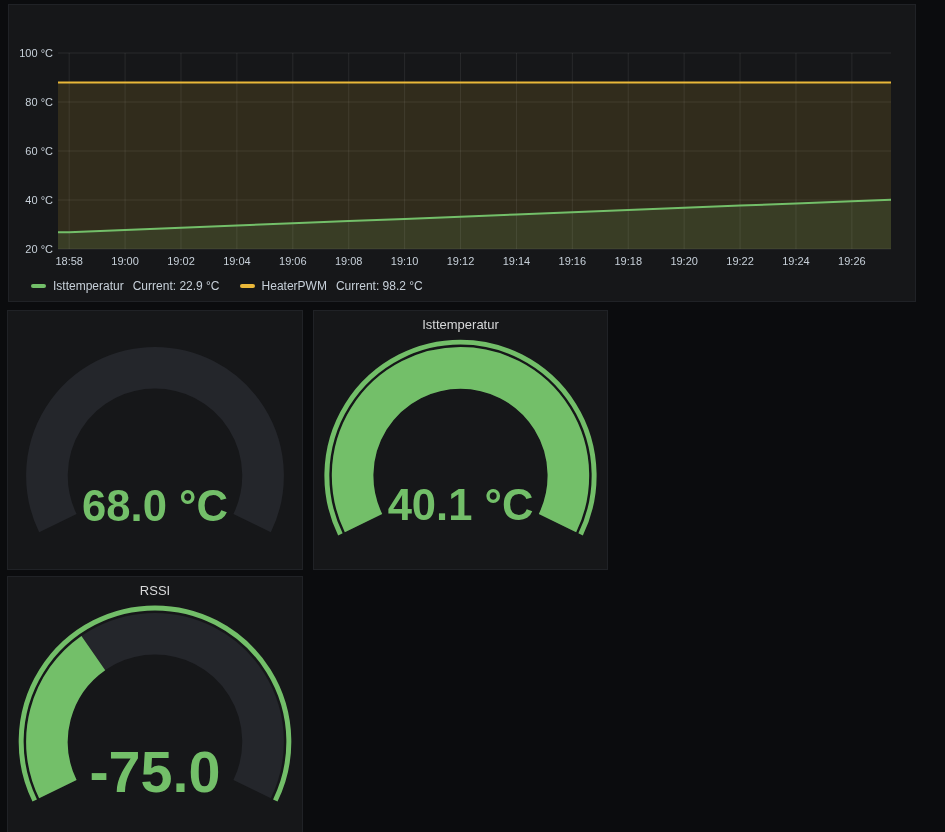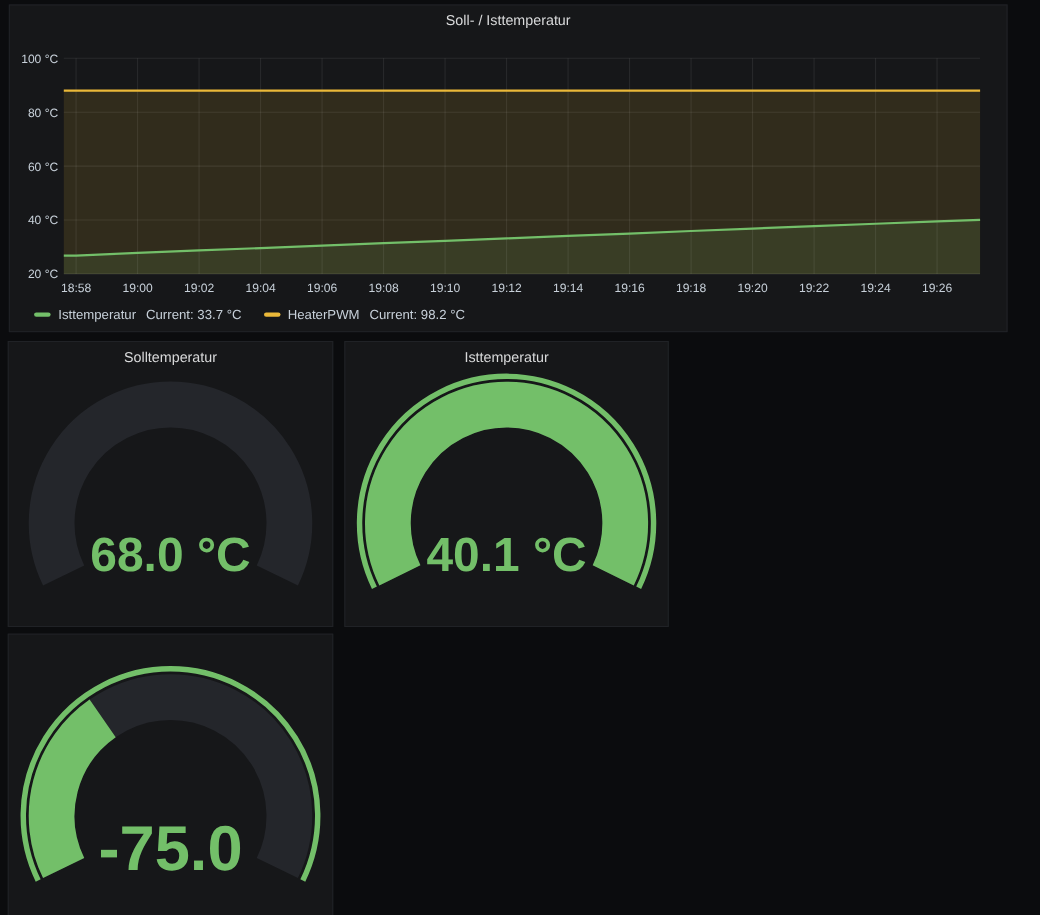--- a/index.html
+++ b/index.html
@@ -35,21 +35,20 @@
   .legend-swatch{width:15px;height:4px;border-radius:2px;display:inline-block;}
   .legend-name{cursor:pointer;}
   .legend-current{margin-left:2px;}
 </style>
 </head>
 <body>
 
 <div>
 
   <section class="panel" id="panel-ts">
-    <div class="panel-title">Soll- / Isttemperatur</div>
     <svg class="chart-svg" id="ts-svg" viewBox="0 0 906 296" preserveAspectRatio="none">
         <polygon points="49.0,77.4 882.0,77.4 882,244 49,244" fill="#eab839" fill-opacity="0.13" stroke="none"></polygon>
         <polygon points="49.0,227.3 60.2,227.3 116.1,224.9 172.0,222.7 227.9,220.5 283.8,218.3 339.7,216.1 395.6,213.9 451.5,211.7 507.4,209.5 563.3,207.3 619.2,205.0 675.1,202.8 731.1,200.6 787.0,198.4 842.9,196.2 882.0,194.8 882,244 49,244" fill="#73bf69" fill-opacity="0.12" stroke="none"></polygon>
         <line x1="49" x2="882" y1="244" y2="244" stroke="rgba(255,255,255,0.08)" stroke-width="1"></line>
         <line x1="49" x2="882" y1="195" y2="195" stroke="rgba(255,255,255,0.08)" stroke-width="1"></line>
         <line x1="49" x2="882" y1="146" y2="146" stroke="rgba(255,255,255,0.08)" stroke-width="1"></line>
         <line x1="49" x2="882" y1="97" y2="97" stroke="rgba(255,255,255,0.08)" stroke-width="1"></line>
         <line x1="49" x2="882" y1="48" y2="48" stroke="rgba(255,255,255,0.08)" stroke-width="1"></line>
         <line x1="60.18120805369375" x2="60.18120805369375" y1="48" y2="244" stroke="rgba(255,255,255,0.08)" stroke-width="1"></line>
         <line x1="116.08724832214979" x2="116.08724832214979" y1="48" y2="244" stroke="rgba(255,255,255,0.08)" stroke-width="1"></line>
@@ -86,49 +85,49 @@
         <text x="619.2416107382542" y="260" text-anchor="middle" font-size="11" fill="#c7d0d9">19:18</text>
         <text x="675.1476510067101" y="260" text-anchor="middle" font-size="11" fill="#c7d0d9">19:20</text>
         <text x="731.0536912751661" y="260" text-anchor="middle" font-size="11" fill="#c7d0d9">19:22</text>
         <text x="786.9597315436222" y="260" text-anchor="middle" font-size="11" fill="#c7d0d9">19:24</text>
         <text x="842.8657718120782" y="260" text-anchor="middle" font-size="11" fill="#c7d0d9">19:26</text>
       </svg>
     <div class="legend" id="ts-legend">
         <span class="legend-item">
           <i class="legend-swatch" style="background: rgb(115, 191, 105);"></i>
           <span class="legend-name">Isttemperatur</span>
-          <span class="legend-current">Current: 33.7 °C</span>
+          <span class="legend-current">Current: 22.9 °C</span>
         </span>
         <span class="legend-item">
           <i class="legend-swatch" style="background: rgb(234, 184, 57);"></i>
           <span class="legend-name">HeaterPWM</span>
           <span class="legend-current">Current: 98.2 °C</span>
         </span>
       </div>
   </section>
 
   <section class="panel" id="panel-g1">
-    <div class="panel-title">Solltemperatur</div>
     <svg class="gauge-svg" viewBox="0 0 296 232">
         <path d="M 50.03 187.78 A 109 109 0 1 1 245.97 187.78" fill="none" stroke="#24262b" stroke-width="42"></path>
         <text x="148" y="170" text-anchor="middle" dominant-baseline="central" font-size="44" font-weight="600" fill="#73bf69">68.0 °C</text>
       </svg>
   </section>
 
   <section class="panel" id="panel-g2">
     <div class="panel-title">Isttemperatur</div>
     <svg class="gauge-svg" viewBox="0 0 296 232">
         <path d="M 26.66 199.18 A 135 135 0 1 1 269.34 199.18" fill="none" stroke="#73bf69" stroke-width="5"></path>
         <path d="M 50.03 187.78 A 109 109 0 1 1 245.97 187.78" fill="none" stroke="#24262b" stroke-width="42"></path>
         <path d="M 50.03 187.78 A 109 109 0 1 1 245.97 187.78" fill="none" stroke="#73bf69" stroke-width="42"></path>
         <text x="148" y="170" text-anchor="middle" dominant-baseline="central" font-size="44" font-weight="600" fill="#73bf69">40.1 °C</text>
       </svg>
   </section>
 
   <section class="panel" id="panel-g3">
+    <div class="panel-title">RSSI</div>
     <svg class="gauge-svg" viewBox="0 0 296 232">
         <path d="M 26.66 199.18 A 135 135 0 1 1 269.34 199.18" fill="none" stroke="#73bf69" stroke-width="5"></path>
         <path d="M 50.03 187.78 A 109 109 0 1 1 245.97 187.78" fill="none" stroke="#24262b" stroke-width="42"></path>
         <path d="M 50.03 187.78 A 109 109 0 0 1 85.79 50.49" fill="none" stroke="#73bf69" stroke-width="42"></path>
         <text x="148" y="170" text-anchor="middle" dominant-baseline="central" font-size="58" font-weight="600" fill="#73bf69">-75.0</text>
       </svg>
   </section>
 
 </div>
 

